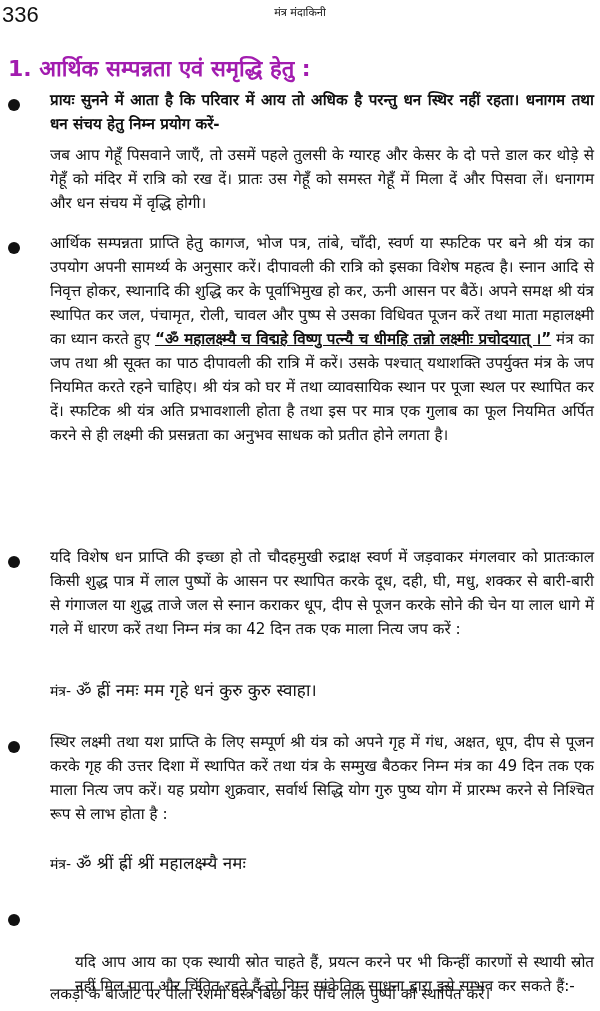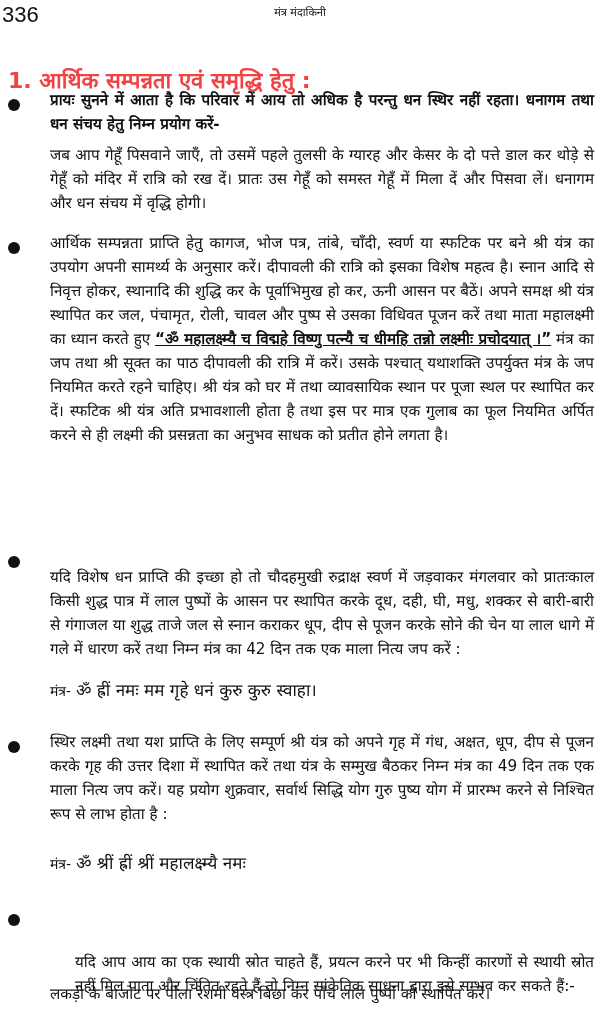--- a/index.html
+++ b/index.html
@@ -11,22 +11,22 @@
   .page-number {
     position: absolute; left: 2px; top: 2px;
     font-family: "Liberation Sans", "DejaVu Sans", sans-serif;
     font-size: 22px; color: #111;
   }
   .running-title {
     position: absolute; left: 0; right: 0; top: 4px; text-align: center;
     font-size: 11px; color: #111;
   }
   .section-heading {
-    position: absolute; left: 8px; top: 64px;
-    font-size: 22px; font-weight: bold; color: #ef4444;
+    position: absolute; left: 8px; top: 52px;
+    font-size: 22px; font-weight: bold; color: #a21caf;
   }
   .bullet {
     position: absolute; left: 8px; width: 12px; height: 12px;
     background: #111; border-radius: 50%;
   }
   .para {
     position: absolute; left: 50px; right: 6px;
     font-size: 15.2px; line-height: 24px; color: #111;
     text-align: justify; text-align-last: left;
   }
@@ -49,21 +49,21 @@
   <div class="section-heading">1. आर्थिक सम्पन्नता एवं समृद्धि हेतु :</div>
 
   <div class="bullet" style="top:99px;"></div>
   <div class="para" style="top:88px;font-weight:bold;">प्रायः सुनने में आता है कि परिवार में आय तो अधिक है परन्तु धन स्थिर नहीं रहता। धनागम तथा धन संचय हेतु निम्न प्रयोग करें-</div>
   <div class="para" style="top:143px;">जब आप गेहूँ पिसवाने जाएँ, तो उसमें पहले तुलसी के ग्यारह और केसर के दो पत्ते डाल कर थोड़े से गेहूँ को मंदिर में रात्रि को रख दें। प्रातः उस गेहूँ को समस्त गेहूँ में मिला दें और पिसवा लें। धनागम और धन संचय में वृद्धि होगी।</div>
 
   <div class="bullet" style="top:242px;"></div>
   <div class="para" style="top:231px;"><span>आर्थिक सम्पन्नता प्राप्ति हेतु कागज, भोज पत्र, तांबे, चाँदी, स्वर्ण या स्फटिक पर बने श्री यंत्र का उपयोग अपनी सामर्थ्य के अनुसार करें। दीपावली की रात्रि को इसका विशेष महत्व है। स्नान आदि से निवृत्त होकर, स्थानादि की शुद्धि कर के पूर्वाभिमुख हो कर, ऊनी आसन पर बैठें। अपने समक्ष श्री यंत्र स्थापित कर जल, पंचामृत, रोली, चावल और पुष्प से उसका विधिवत पूजन करें तथा माता महालक्ष्मी का ध्यान करते हुए </span><b>“ॐ महालक्ष्म्यै च विद्महे विष्णु पत्न्यै च धीमहि तन्नो लक्ष्मीः प्रचोदयात् ।”</b><span> मंत्र का जप तथा श्री सूक्त का पाठ दीपावली की रात्रि में करें। उसके पश्चात् यथाशक्ति उपर्युक्त मंत्र के जप नियमित करते रहने चाहिए। श्री यंत्र को घर में तथा व्यावसायिक स्थान पर पूजा स्थल पर स्थापित कर दें। स्फटिक श्री यंत्र अति प्रभावशाली होता है तथा इस पर मात्र एक गुलाब का फूल नियमित अर्पित करने से ही लक्ष्मी की प्रसन्नता का अनुभव साधक को प्रतीत होने लगता है।</span></div>
 
   <div class="bullet" style="top:556px;"></div>
-  <div class="para" style="top:545px;margin-top:20px;">यदि विशेष धन प्राप्ति की इच्छा हो तो चौदहमुखी रुद्राक्ष स्वर्ण में जड़वाकर मंगलवार को प्रातःकाल किसी शुद्ध पात्र में लाल पुष्पों के आसन पर स्थापित करके दूध, दही, घी, मधु, शक्कर से बारी-बारी से गंगाजल या शुद्ध ताजे जल से स्नान कराकर धूप, दीप से पूजन करके सोने की चेन या लाल धागे में गले में धारण करें तथा निम्न मंत्र का 42 दिन तक एक माला नित्य जप करें :</div>
+  <div class="para" style="top:545px;">यदि विशेष धन प्राप्ति की इच्छा हो तो चौदहमुखी रुद्राक्ष स्वर्ण में जड़वाकर मंगलवार को प्रातःकाल किसी शुद्ध पात्र में लाल पुष्पों के आसन पर स्थापित करके दूध, दही, घी, मधु, शक्कर से बारी-बारी से गंगाजल या शुद्ध ताजे जल से स्नान कराकर धूप, दीप से पूजन करके सोने की चेन या लाल धागे में गले में धारण करें तथा निम्न मंत्र का 42 दिन तक एक माला नित्य जप करें :</div>
   <div class="mantra-line" style="top:678px;">
     <span class="mantra-label">मंत्र-</span>
     <span class="mantra-text">ॐ ह्रीं नमः मम गृहे धनं कुरु कुरु स्वाहा।</span>
   </div>
 
   <div class="bullet" style="top:741px;"></div>
   <div class="para" style="top:730px;">स्थिर लक्ष्मी तथा यश प्राप्ति के लिए सम्पूर्ण श्री यंत्र को अपने गृह में गंध, अक्षत, धूप, दीप से पूजन करके गृह की उत्तर दिशा में स्थापित करें तथा यंत्र के सम्मुख बैठकर निम्न मंत्र का 49 दिन तक एक माला नित्य जप करें। यह प्रयोग शुक्रवार, सर्वार्थ सिद्धि योग गुरु पुष्य योग में प्रारम्भ करने से निश्चित रूप से लाभ होता है :</div>
   <div class="mantra-line" style="top:851px;">
     <span class="mantra-label">मंत्र-</span>
     <span class="mantra-text">ॐ श्रीं ह्रीं श्रीं महालक्ष्म्यै नमः</span>

